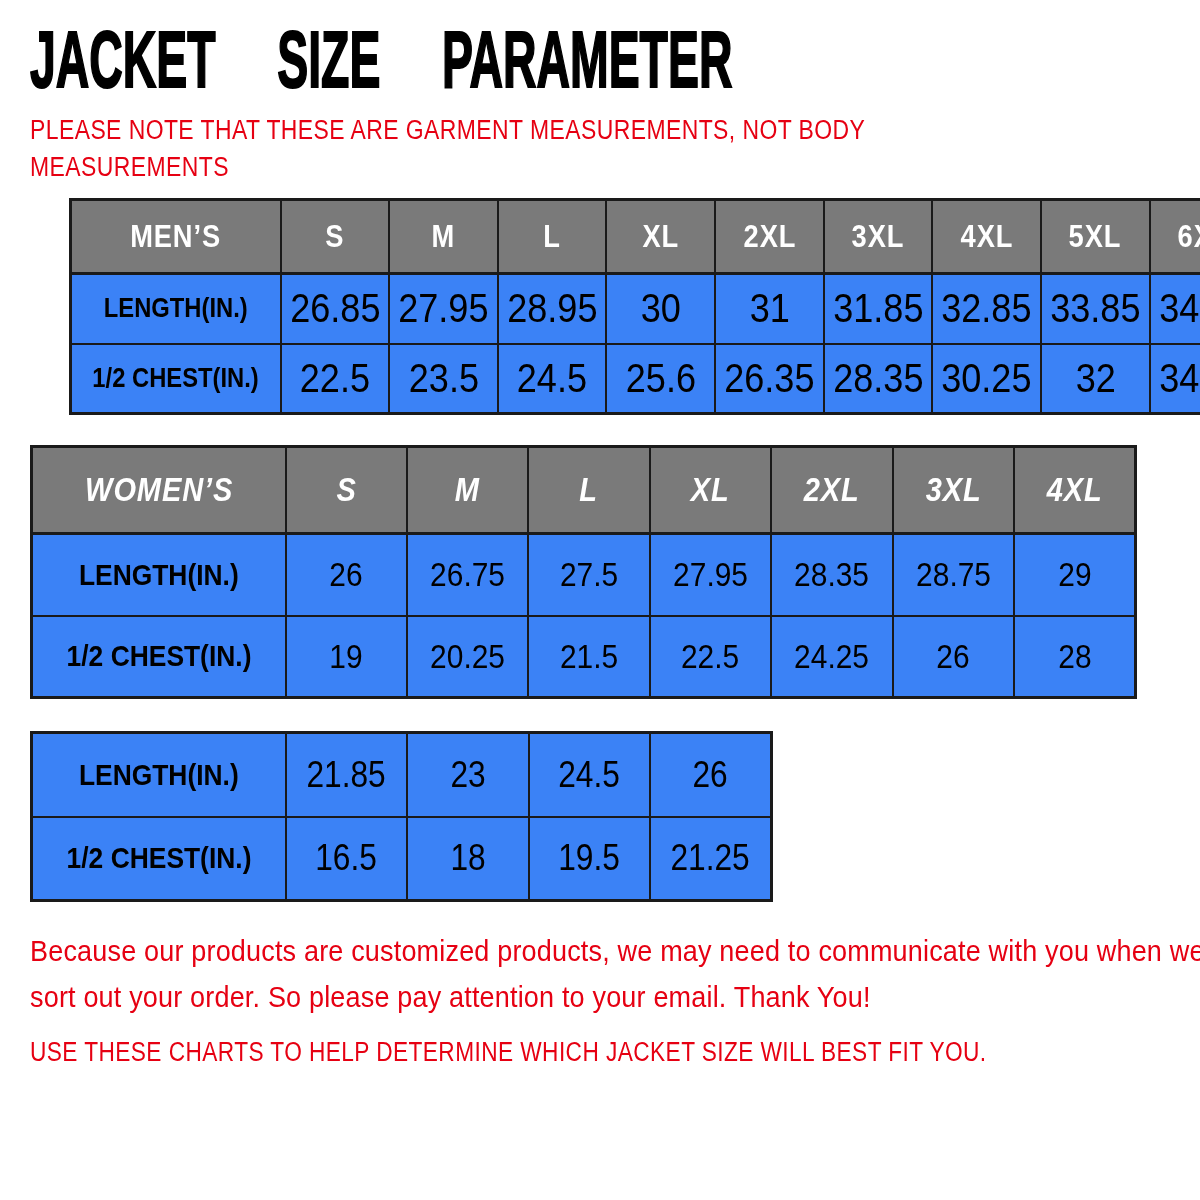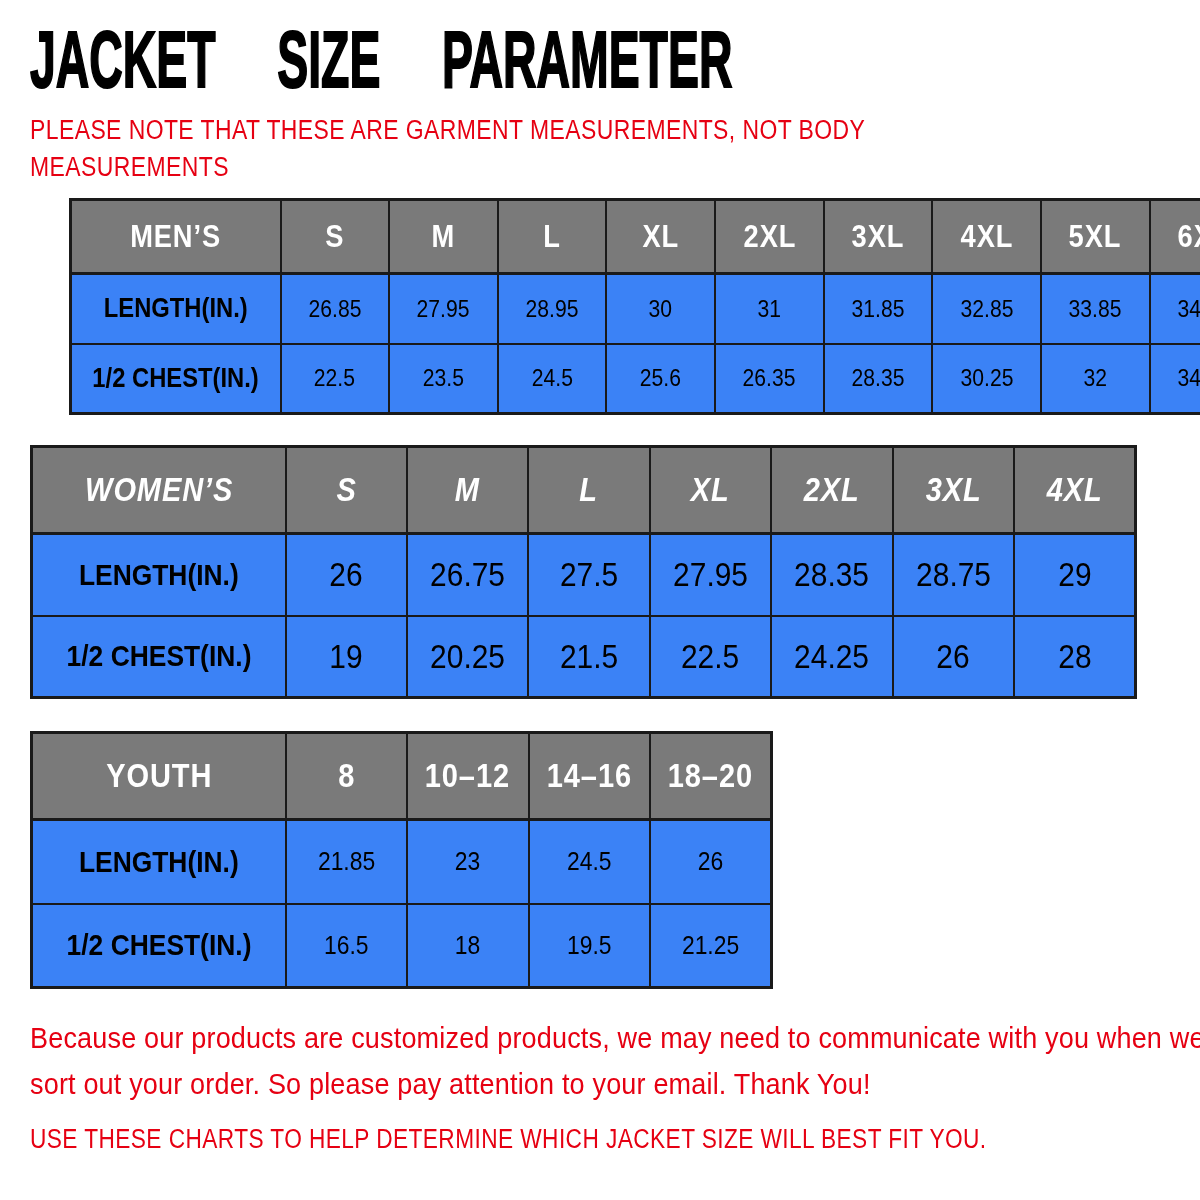--- a/index.html
+++ b/index.html
@@ -70,39 +70,39 @@
     transform-origin: center center;
     white-space: nowrap;
   }
 
   
   .tbl-mens { width: 1191px; margin-top: 12px; margin-left: 39px; }
   .tbl-mens .label-col { width: 210px; }
   .tbl-mens tr.hdr-row { height: 74px; }
   .tbl-mens tr.data-row { height: 70px; }
   .tbl-mens th { font-size: 31px; }
-  .tbl-mens td { font-size: 24px; }
+  .tbl-mens td { font-size: 41px; }
   .tbl-mens td.label-col { font-size: 27px; }
 
   
   .tbl-womens { width: 1107px; margin-top: 30px; }
   .tbl-womens .label-col { width: 254px; }
   .tbl-womens tr.hdr-row { height: 87px; font-style: italic; }
   .tbl-womens tr.data-row { height: 82px; }
   .tbl-womens th { font-size: 33px; }
   .tbl-womens td { font-size: 34px; }
   .tbl-womens td.label-col { font-size: 30px; }
 
   
   .tbl-youth { width: 743px; margin-top: 32px; }
   .tbl-youth .label-col { width: 254px; }
   .tbl-youth tr.hdr-row { height: 87px; }
   .tbl-youth tr.data-row { height: 84px; }
   .tbl-youth th { font-size: 33px; }
-  .tbl-youth td { font-size: 26px; }
+  .tbl-youth td { font-size: 36px; }
   .tbl-youth td.label-col { font-size: 30px; }
 
   p.footer-p1 {
     margin: 26px 0 0 0;
     color: var(--red);
     font-size: 30px;
     line-height: 46px;
     width: 1330px;
     transform: scaleX(0.9);
     transform-origin: left top;
@@ -197,27 +197,20 @@
             <td><span class="cell-inner">21.5</span></td>
             <td><span class="cell-inner">22.5</span></td>
             <td><span class="cell-inner">24.25</span></td>
             <td><span class="cell-inner">26</span></td>
             <td><span class="cell-inner">28</span></td>
           </tr>
         </tbody>
       </table>
       <table class="size-table tbl-youth">
         <tbody>
-          <tr class="hdr-row">
-            <th class="label-col"><span class="cell-inner">YOUTH</span></th>
-            <th><span class="cell-inner">8</span></th>
-            <th><span class="cell-inner">10–12</span></th>
-            <th><span class="cell-inner">14–16</span></th>
-            <th><span class="cell-inner">18–20</span></th>
-          </tr>
           <tr class="data-row">
             <td class="label-col"><span class="cell-inner">LENGTH(IN.)</span></td>
             <td><span class="cell-inner">21.85</span></td>
             <td><span class="cell-inner">23</span></td>
             <td><span class="cell-inner">24.5</span></td>
             <td><span class="cell-inner">26</span></td>
           </tr>
           <tr class="data-row">
             <td class="label-col"><span class="cell-inner">1/2 CHEST(IN.)</span></td>
             <td><span class="cell-inner">16.5</span></td>

